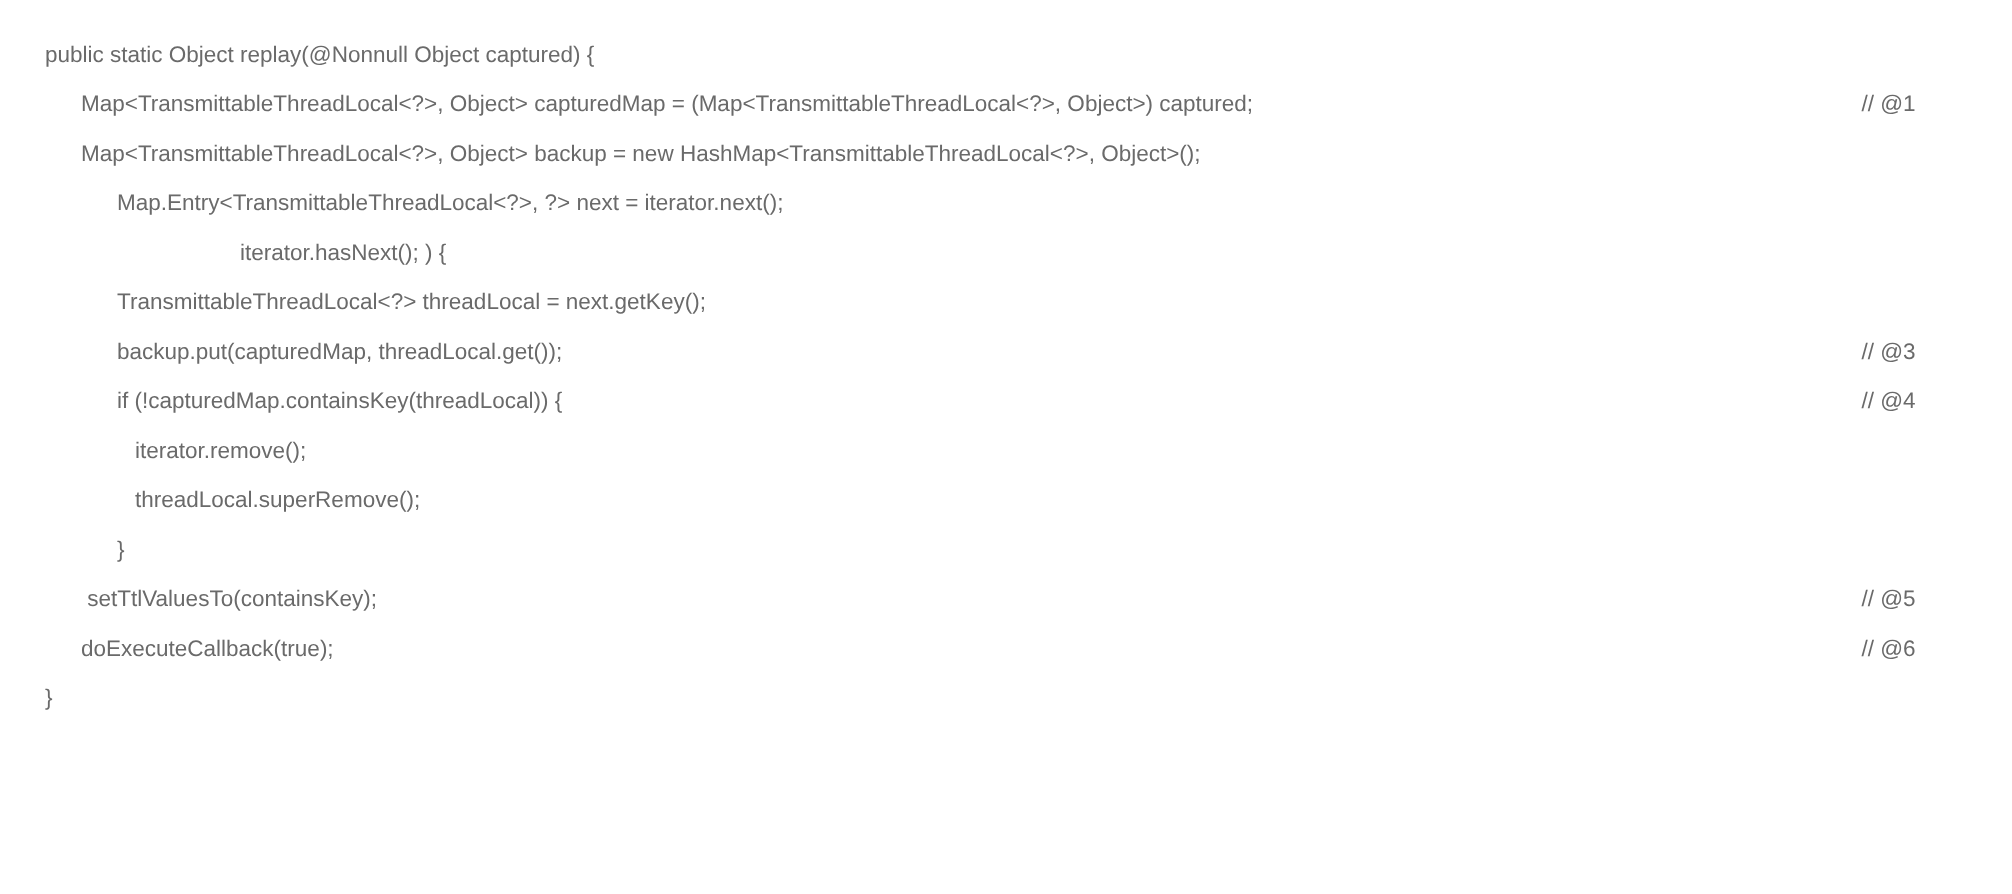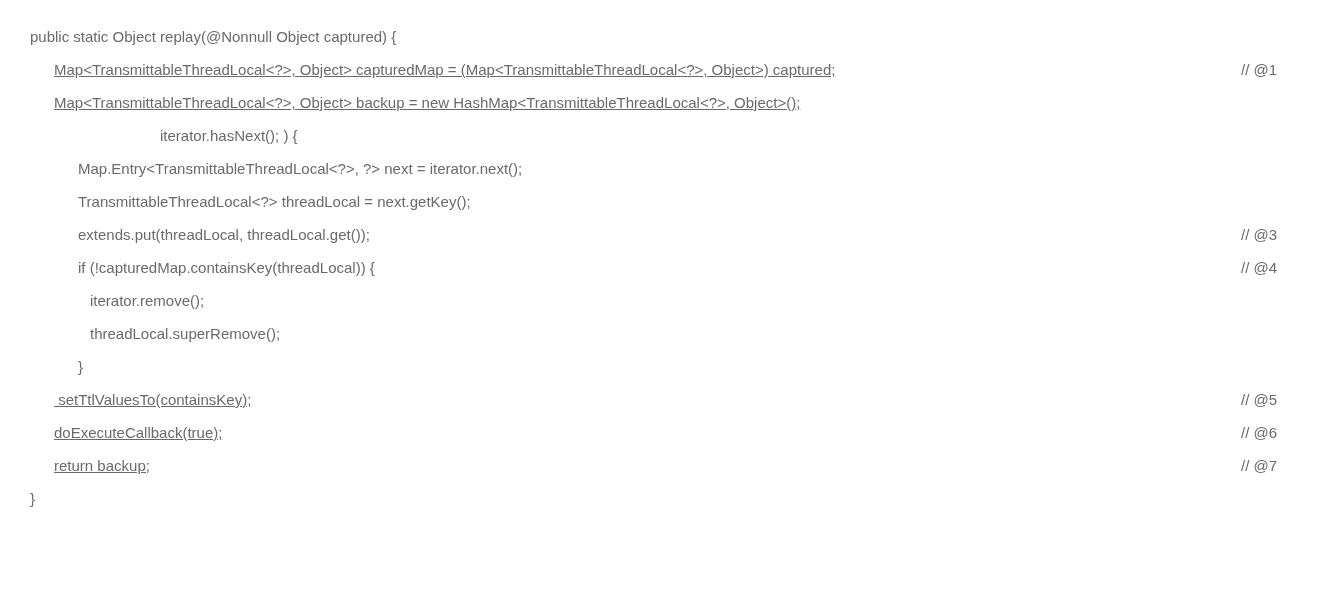--- a/index.html
+++ b/index.html
@@ -18,37 +18,36 @@
     }
     .code-text {
       flex: 1;
     }
     .comment {
       padding-left: 40px;
       min-width: 70px;
       text-align: left;
     }
     .indent-0 { padding-left: 0; }
-    .indent-1 { padding-left: 24px; text-decoration: underline; }
+    .indent-1 { padding-left: 24px; }
     .indent-2 { padding-left: 48px; }
     .indent-3 { padding-left: 60px; }
     .indent-deep { padding-left: 130px; }
   </style>
 </head>
 <body>
 
 <div id="code-container">
     <div class="code-line"><span class="code-text indent-0">public static Object replay(@Nonnull Object captured) {</span><span class="comment"></span></div>
     <div class="code-line"><span class="code-text indent-1">Map&lt;TransmittableThreadLocal&lt;?&gt;, Object&gt; capturedMap = (Map&lt;TransmittableThreadLocal&lt;?&gt;, Object&gt;) captured;</span><span class="comment">// @1</span></div>
     <div class="code-line"><span class="code-text indent-1">Map&lt;TransmittableThreadLocal&lt;?&gt;, Object&gt; backup = new HashMap&lt;TransmittableThreadLocal&lt;?&gt;, Object&gt;();</span><span class="comment"></span></div>
+    <div class="code-line"><span class="code-text indent-2">Map.Entry&lt;TransmittableThreadLocal&lt;?&gt;, ?&gt; next = iterator.next();</span><span class="comment"></span></div>
     <div class="code-line"><span class="code-text indent-deep">iterator.hasNext(); ) {</span><span class="comment"></span></div>
-    <div class="code-line"><span class="code-text indent-2">Map.Entry&lt;TransmittableThreadLocal&lt;?&gt;, ?&gt; next = iterator.next();</span><span class="comment"></span></div>
     <div class="code-line"><span class="code-text indent-2">TransmittableThreadLocal&lt;?&gt; threadLocal = next.getKey();</span><span class="comment"></span></div>
-    <div class="code-line"><span class="code-text indent-2">extends.put(threadLocal, threadLocal.get());</span><span class="comment">// @3</span></div>
+    <div class="code-line"><span class="code-text indent-2">backup.put(capturedMap, threadLocal.get());</span><span class="comment">// @3</span></div>
     <div class="code-line"><span class="code-text indent-2">if (!capturedMap.containsKey(threadLocal)) {</span><span class="comment">// @4</span></div>
     <div class="code-line"><span class="code-text indent-3">iterator.remove();</span><span class="comment"></span></div>
     <div class="code-line"><span class="code-text indent-3">threadLocal.superRemove();</span><span class="comment"></span></div>
     <div class="code-line"><span class="code-text indent-2">}</span><span class="comment"></span></div>
     <div class="code-line"><span class="code-text indent-1"> setTtlValuesTo(containsKey);</span><span class="comment">// @5</span></div>
     <div class="code-line"><span class="code-text indent-1">doExecuteCallback(true);</span><span class="comment">// @6</span></div>
-    <div class="code-line"><span class="code-text indent-1">return backup;</span><span class="comment">// @7</span></div>
     <div class="code-line"><span class="code-text indent-0">}</span><span class="comment"></span></div>
   </div>
 
 </body></html>

